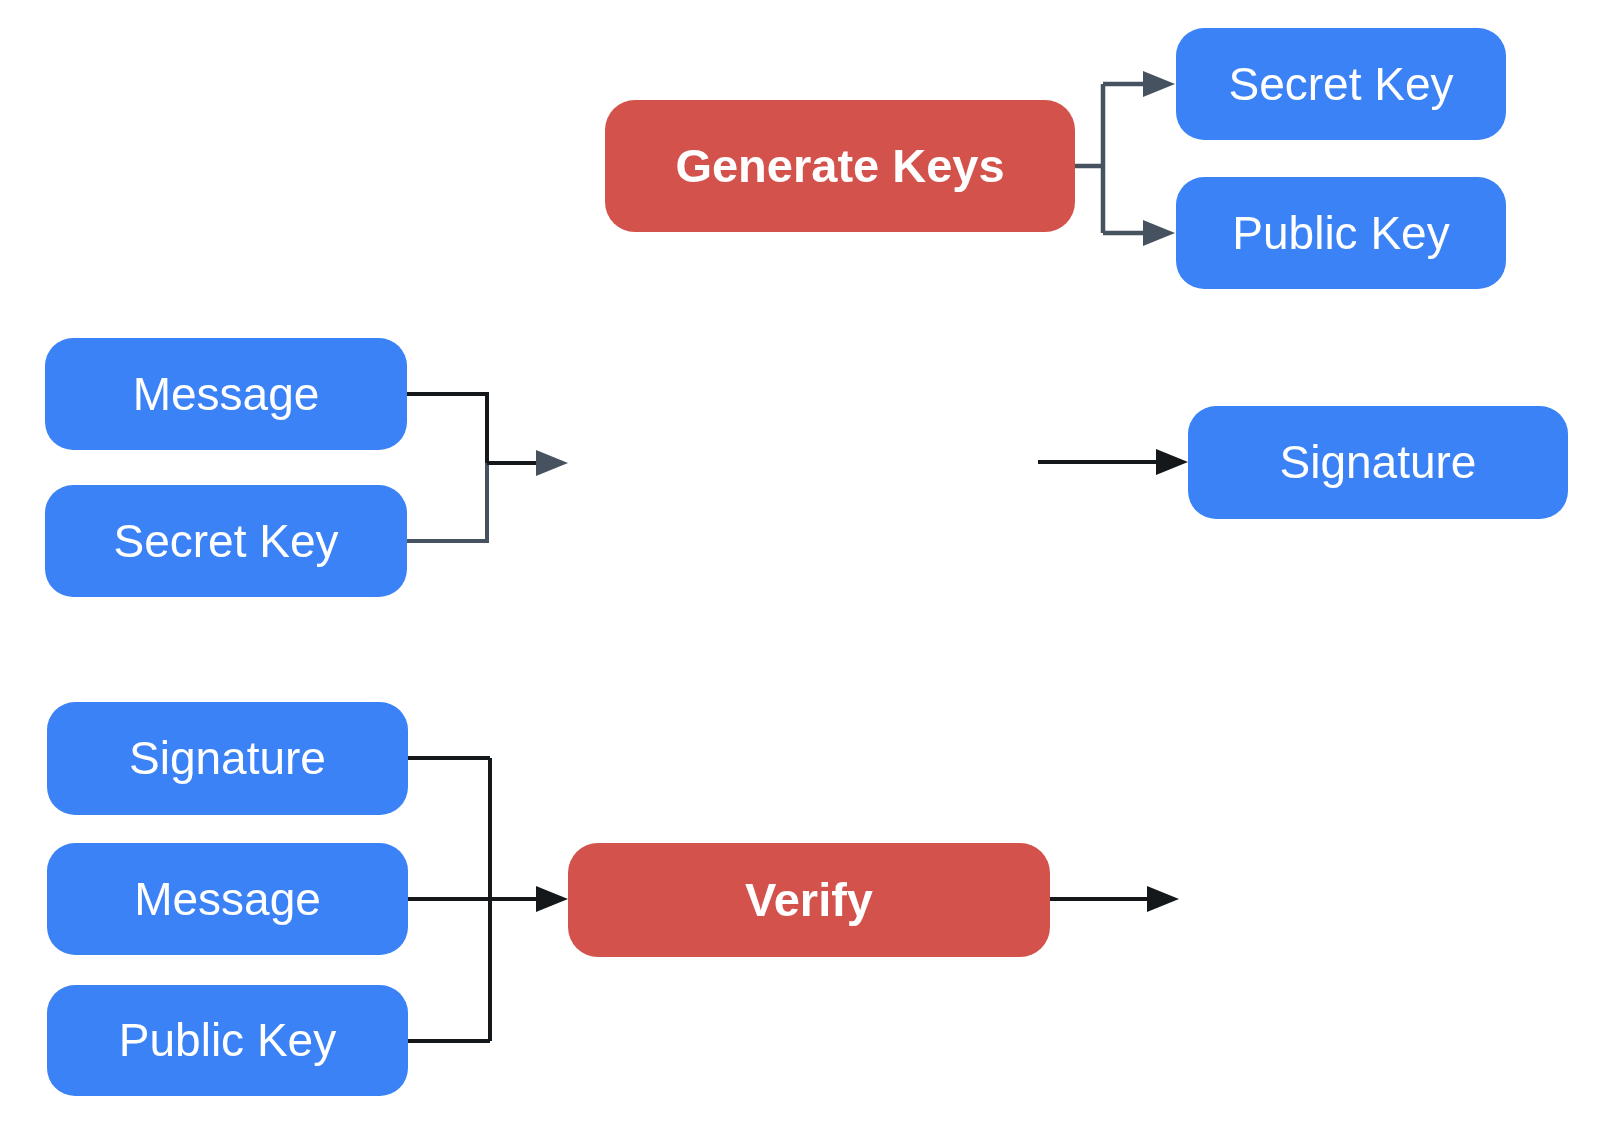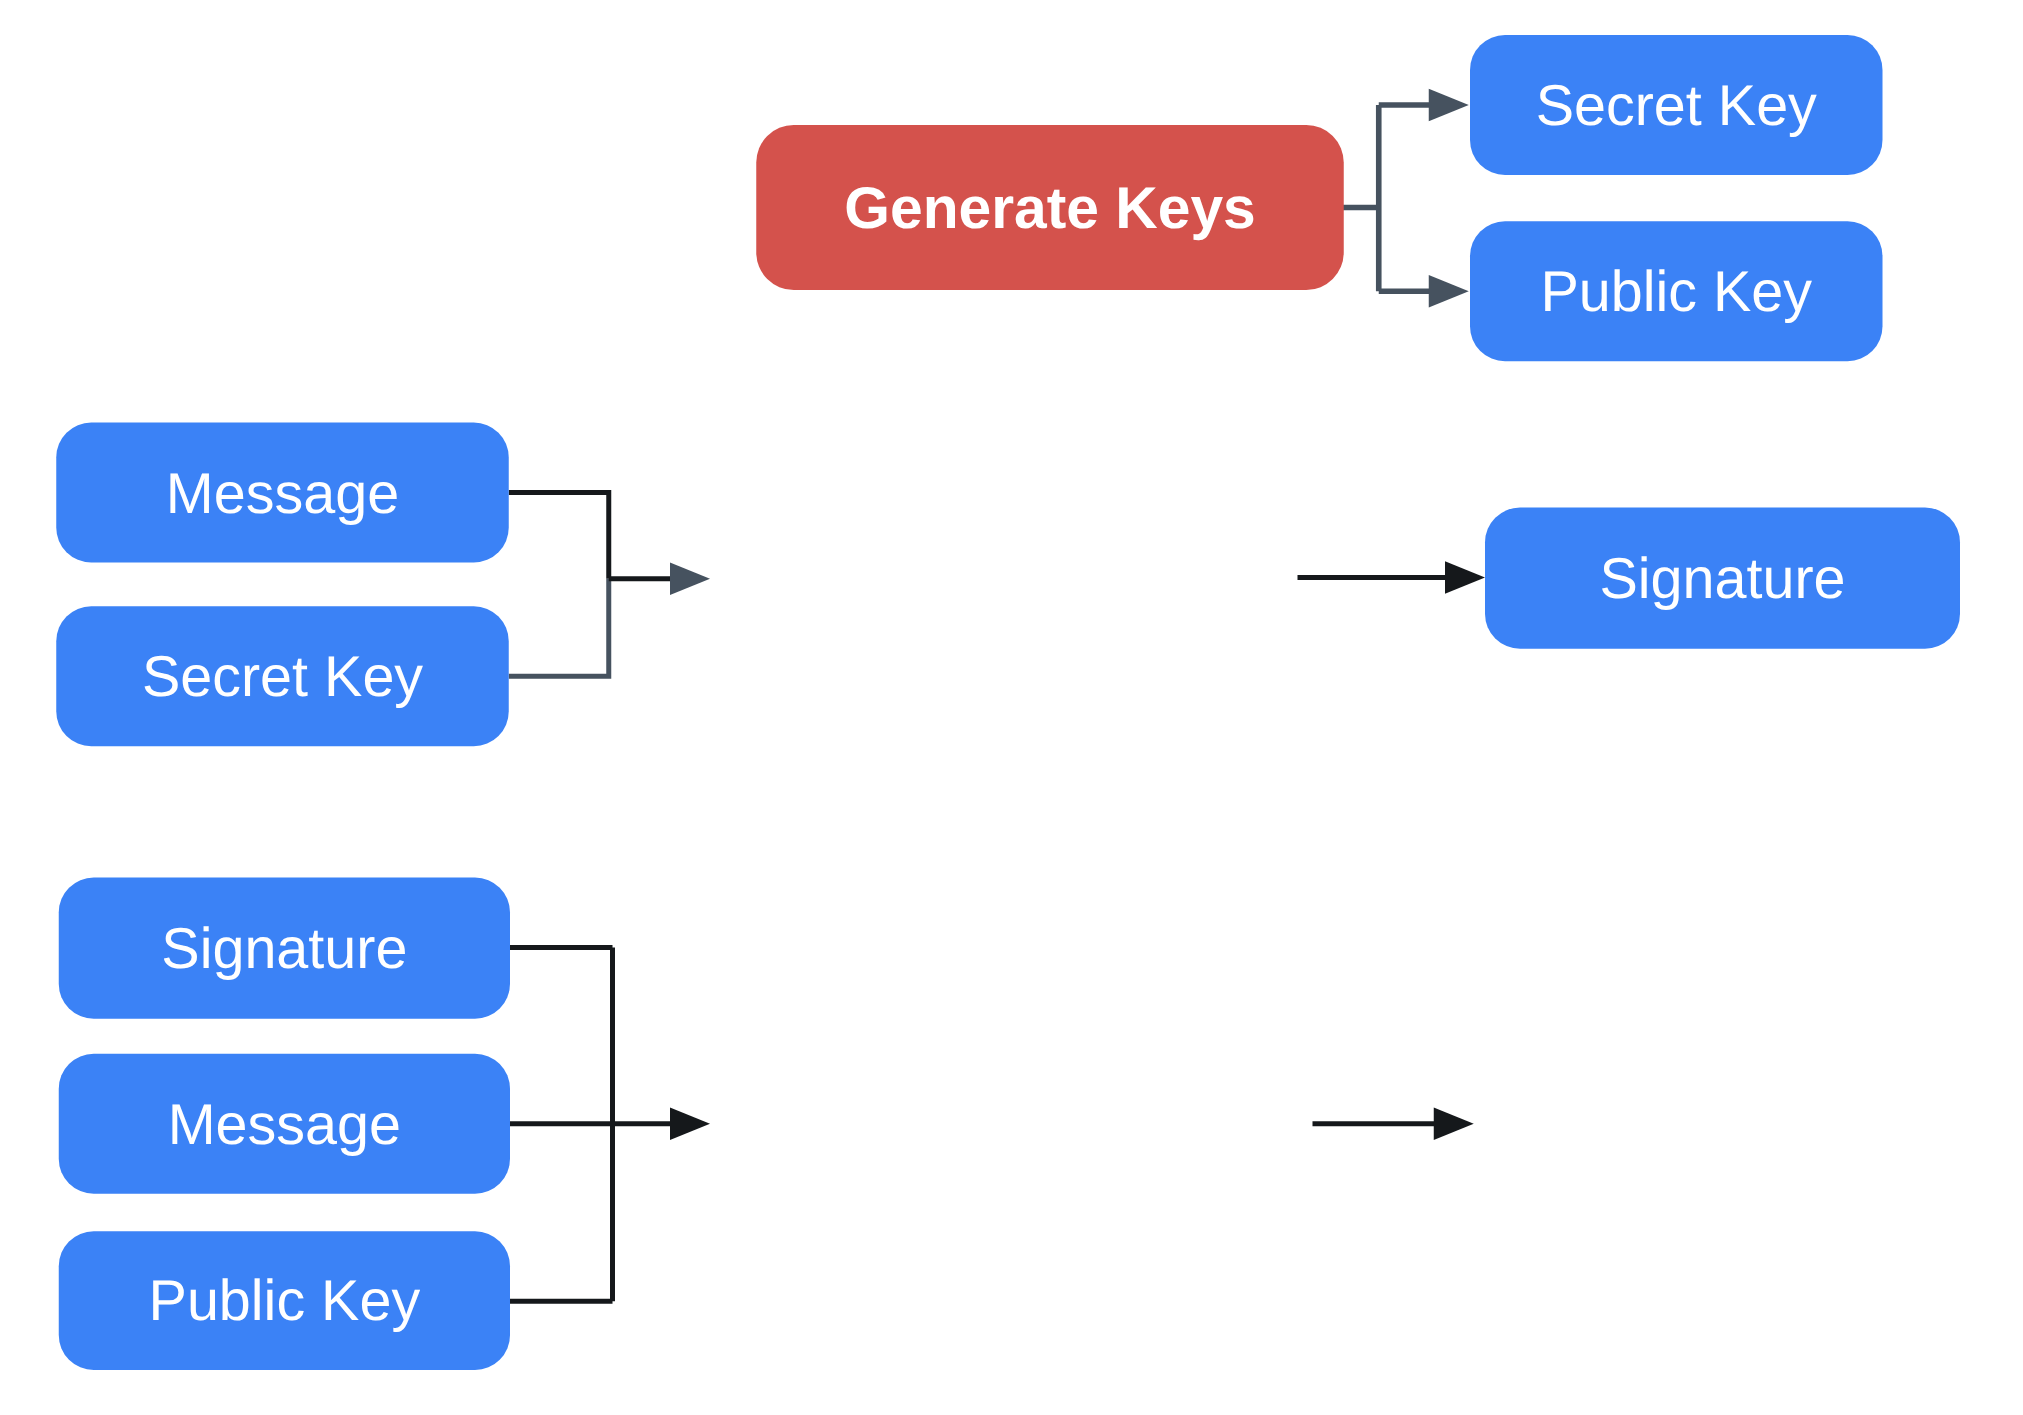--- a/index.html
+++ b/index.html
@@ -96,14 +96,17 @@
 
   <div class="node node-io" style="left:47px;top:702px;width:361px;height:113px;">
     <span>Signature</span>
   </div>
   <div class="node node-io" style="left:47px;top:843px;width:361px;height:112px;">
     <span>Message</span>
   </div>
   <div class="node node-io" style="left:47px;top:985px;width:361px;height:111px;">
     <span>Public Key</span>
   </div>
+  <div class="node node-process" style="left:568px;top:843px;width:482px;height:114px;">
+    <span>Verify</span>
+  </div>
 
 </div>
 
 </body></html>

